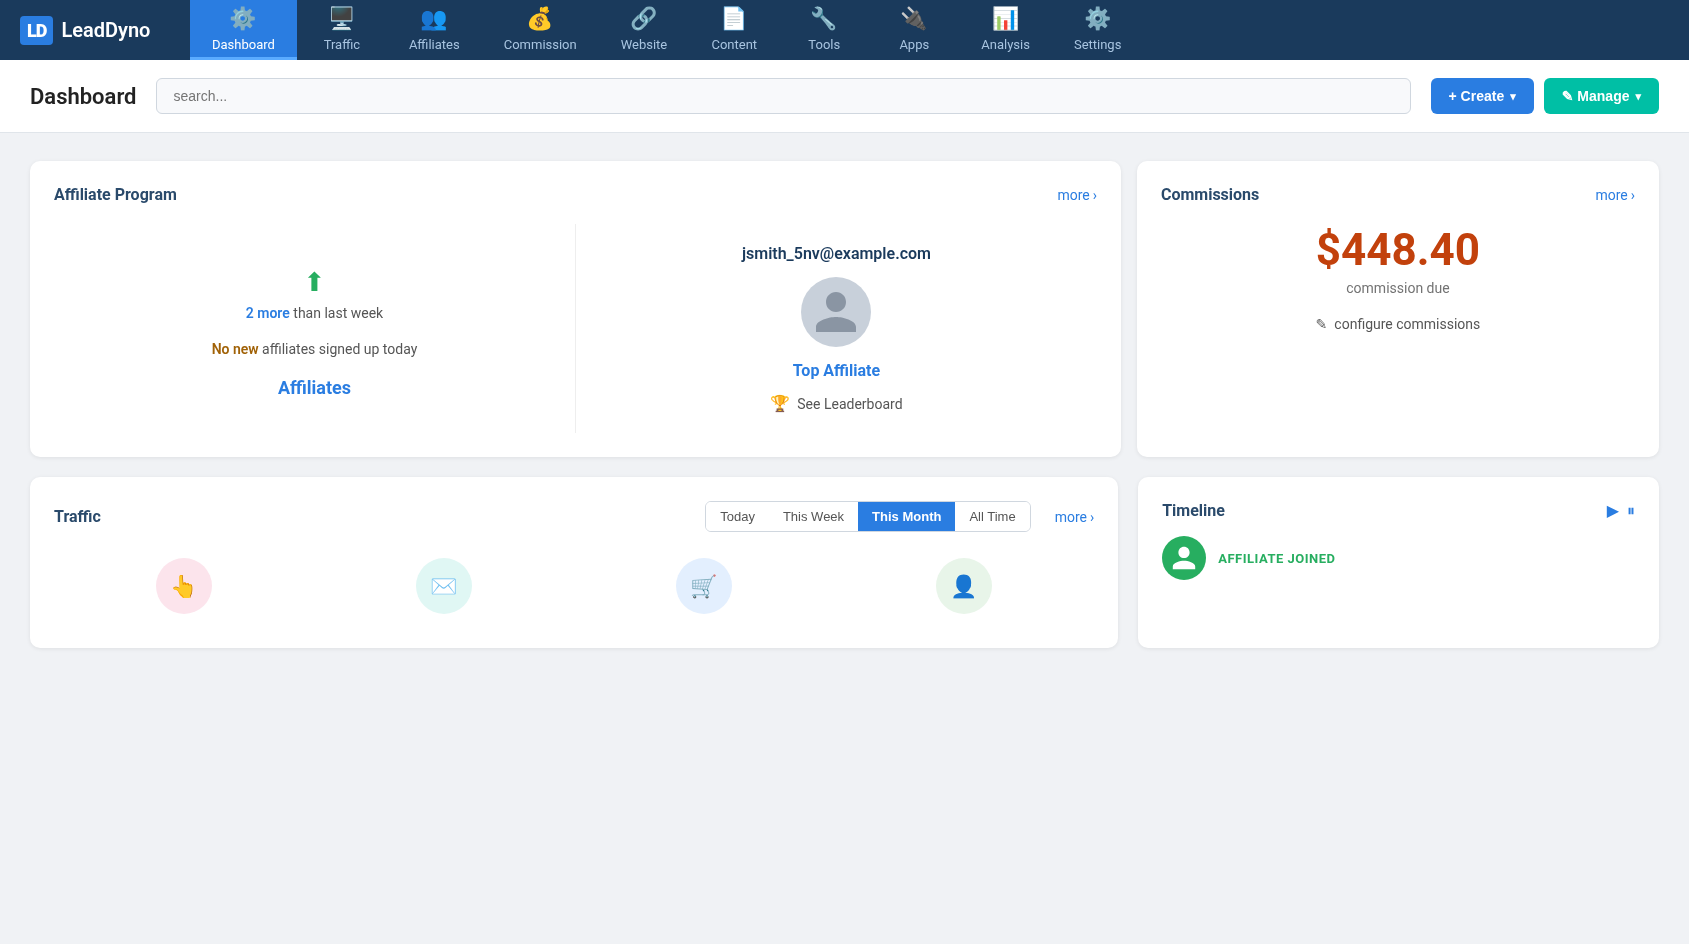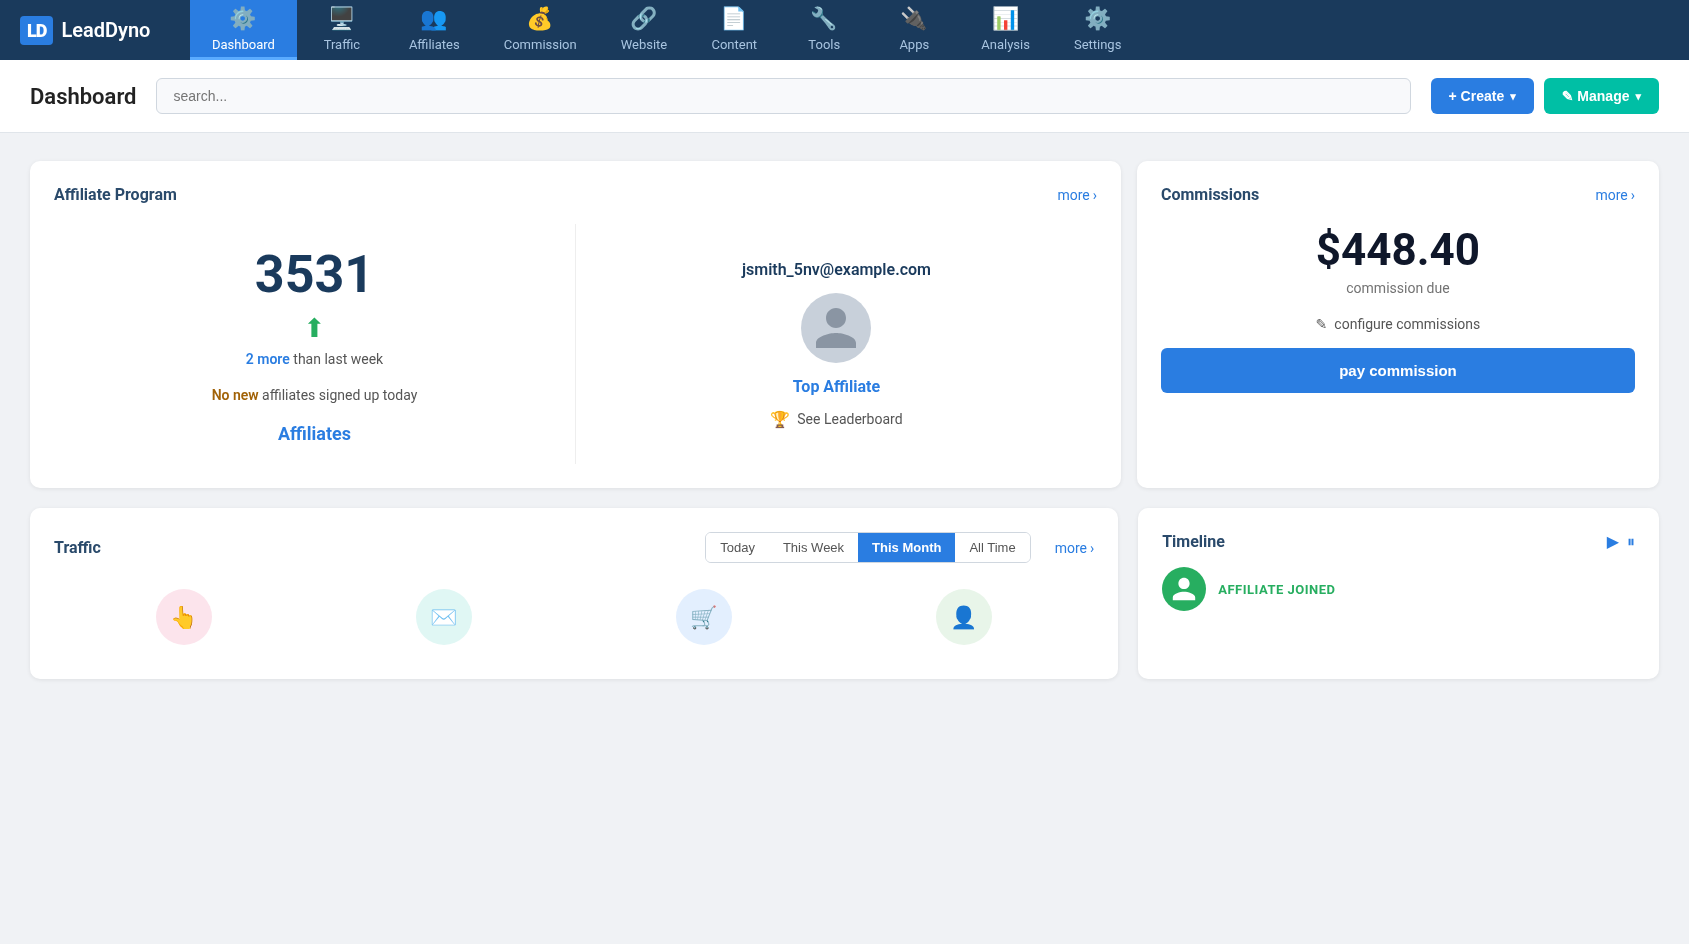--- a/index.html
+++ b/index.html
@@ -52,21 +52,21 @@
 
     .affiliate-right { flex: 1; display: flex; flex-direction: column; align-items: center; justify-content: center; padding: 20px; }
     .top-affiliate-email { font-size: 16px; font-weight: 600; color: #1a3a5c; margin-bottom: 14px; }
     .avatar { width: 70px; height: 70px; border-radius: 50%; background: #c8d0da; display: flex; align-items: center; justify-content: center; margin-bottom: 14px; }
     .avatar svg { width: 50px; height: 50px; fill: #8a95a3; }
     .top-affiliate-label { font-size: 16px; font-weight: 700; color: #2a7de1; margin-bottom: 14px; }
     .see-leaderboard { display: flex; align-items: center; gap: 7px; font-size: 14px; color: #555; cursor: pointer; }
     .trophy-icon { color: #888; font-size: 16px; }
 
     
-    .commission-amount { font-size: 44px; font-weight: 700; color: #0f172a; text-align: center; margin: 12px 0 4px; }
+    .commission-amount { font-size: 44px; font-weight: 700; color: #c2410c; text-align: center; margin: 12px 0 4px; }
     .commission-due { font-size: 14px; color: #737373; text-align: center; margin-bottom: 20px; }
     .configure-link { display: flex; align-items: center; gap: 7px; color: #555; font-size: 14px; cursor: pointer; margin-bottom: 16px; justify-content: center; }
     .configure-icon { color: #555; font-size: 14px; }
     .pay-btn { width: 100%; background: #2a7de1; color: white; border: none; border-radius: 6px; padding: 14px; font-size: 15px; font-weight: 600; cursor: pointer; }
     .traffic-card-wrap { flex: 2.2; }
 
     .traffic-header { display: flex; justify-content: space-between; align-items: center; margin-bottom: 16px; }
     .traffic-title { font-size: 16px; font-weight: 700; color: #2a4a6b; }
     .traffic-tabs { display: flex; gap: 0; border: 1px solid #d0d7df; border-radius: 6px; overflow: hidden; }
     .traffic-tab { padding: 7px 14px; font-size: 13px; color: #555; cursor: pointer; background: white; border: none; }
@@ -169,21 +169,20 @@
     <div class="card card-affiliate">
       <div class="card-header">
         <span class="card-title">Affiliate Program</span>
         <span class="card-more">
           <span>more</span>
           <span>›</span>
         </span>
       </div>
       <div class="affiliate-inner">
         <div class="affiliate-left">
-          <div class="affiliate-count">3531</div>
           <div class="affiliate-arrow">⬆</div>
           <div class="affiliate-more-text">
             <span class="highlight">2 more</span>
             <span> </span><span>than last week</span>
           </div>
           <div class="affiliate-no-new">
             <span class="highlight">No new</span>
             <span> </span><span>affiliates signed up today</span>
           </div>
           <a class="affiliate-link">Affiliates</a>
@@ -211,21 +210,20 @@
           <span>more</span>
           <span>›</span>
         </span>
       </div>
       <div class="commission-amount">$448.40</div>
       <div class="commission-due">commission due</div>
       <div class="configure-link">
         <span class="configure-icon">✎</span>
         <span>configure commissions</span>
       </div>
-      <button class="pay-btn">pay commission</button>
     </div>
 
   </div>
 
   <div class="bottom-row">
 
     <div class="card traffic-card-wrap" style="flex:2.2;">
       <div class="traffic-header">
         <span class="traffic-title">Traffic</span>
         <div style="display:flex;align-items:center;gap:24px;">

